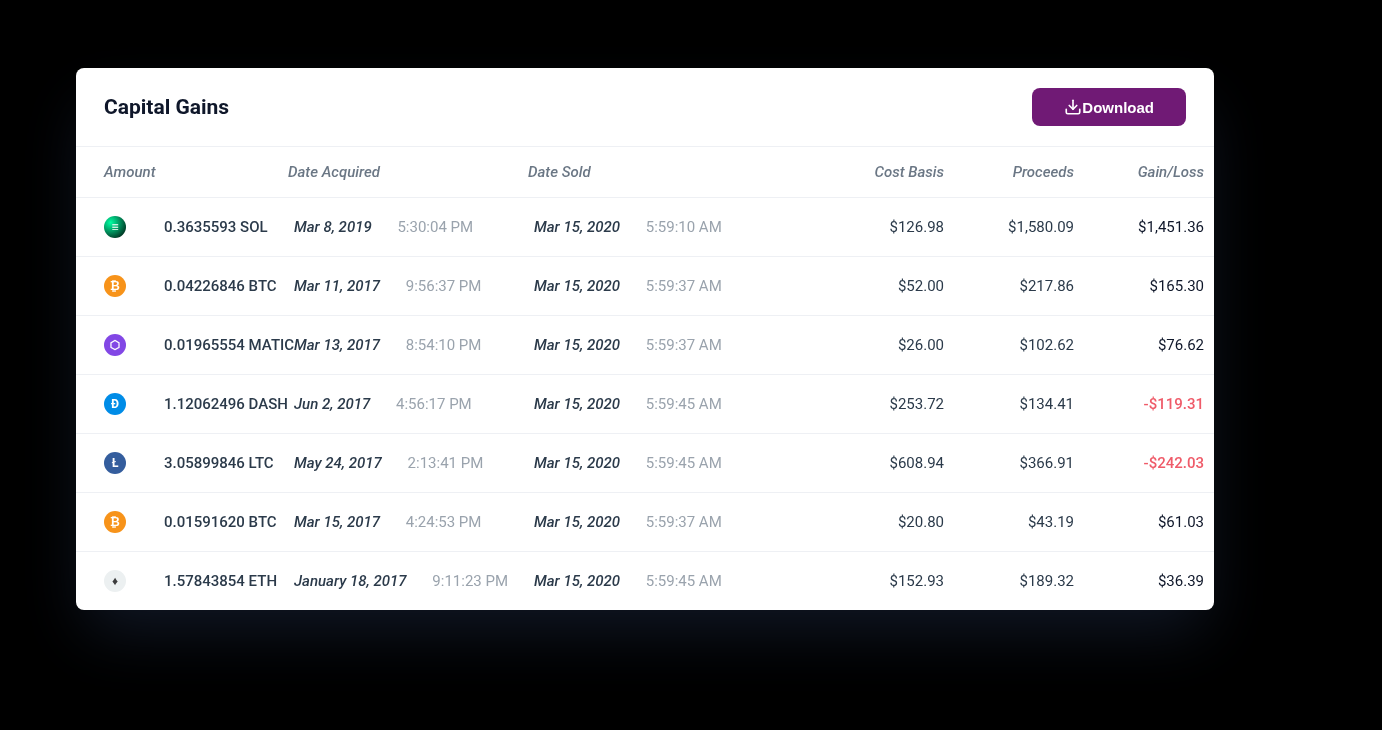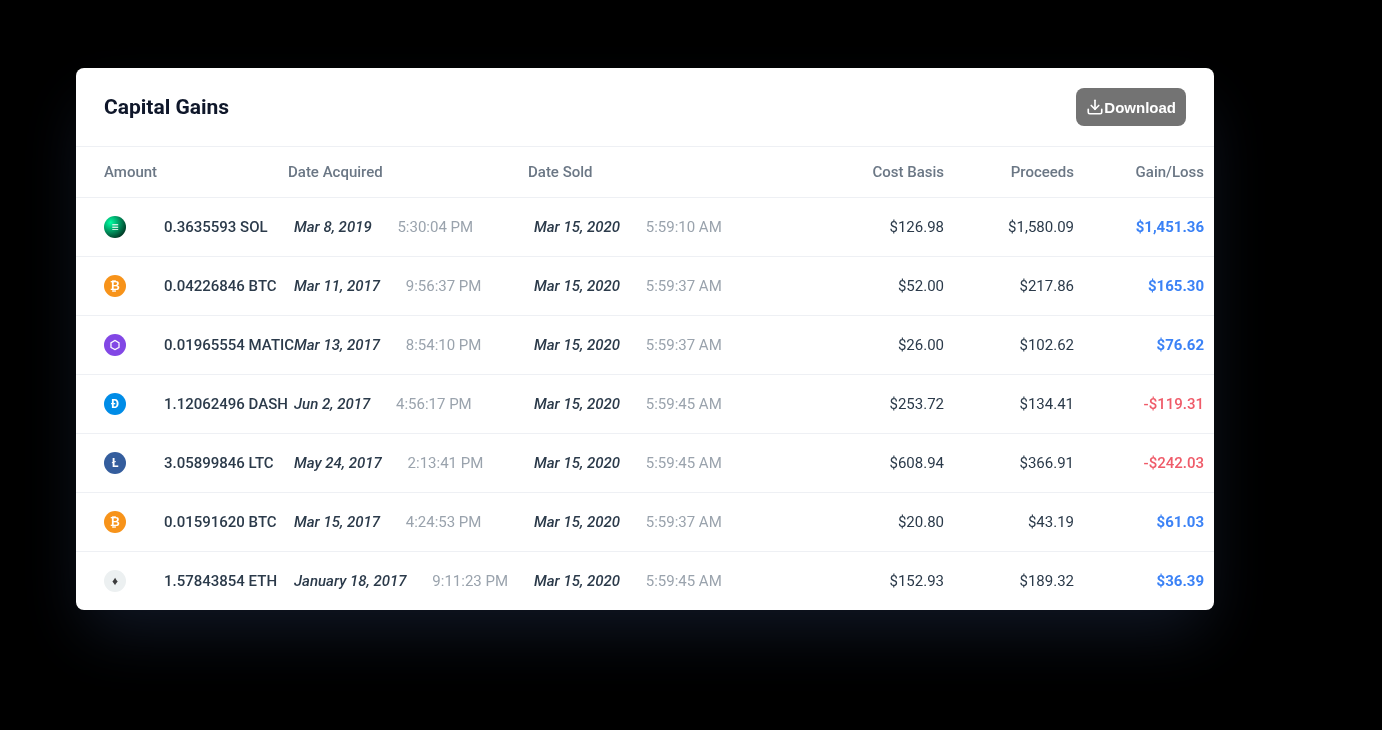--- a/index.html
+++ b/index.html
@@ -28,46 +28,47 @@
       border-bottom: 1px solid #eef0f4;
     }
     .card-title {
       font-size: 21px;
       font-weight: 700;
       color: #0f172a;
     }
     .download-btn {
       display: inline-flex;
       align-items: center;
-      background: #737373;
+      background: #701a75;
       color: #fff;
       font-size: 15px;
       font-weight: 600;
       border: none;
       border-radius: 8px;
-      padding: 10px 10px;
+      padding: 10px 32px;
       cursor: pointer;
     }
     .download-btn svg { width: 18px; height: 18px; stroke: #fff; }
 
     table { width: 100%; border-collapse: collapse; table-layout: fixed; }
     col.c-amount   { width: 208px; }
     col.c-acq      { width: 240px; }
     col.c-sold     { width: 300px; }
     col.c-cost     { width: 130px; }
     col.c-proc     { width: 130px; }
     col.c-gain     { width: 130px; }
     col.c-more     { width: 42px; }
 
     thead th {
       text-align: left;
       font-size: 15px;
       font-weight: 500;
       color: #6b7785;
       padding: 16px 10px 16px 4px;
+      font-style: italic;
     }
     thead th:first-child { padding-left: 28px; }
     thead th:last-child { padding-right: 18px; }
     thead th.num { text-align: right; }
 
     tbody tr { border-top: 1px solid #eef0f4; }
     tbody td {
       padding: 18px 10px;
       font-size: 15px;
       color: #2b3a4a;
@@ -83,21 +84,21 @@
       width: 22px; height: 22px; border-radius: 50%;
       display: inline-flex; align-items: center; justify-content: center;
       color: #fff; font-size: 12px; font-weight: 700;
       flex-shrink: 0;
     }
     .amt-text { color: #2b3a4a; font-weight: 500; margin-left: 28px; }
 
     .date-main { color: #2b3a4a; font-weight: 500; font-style: italic; }
     .date-time { color: #9aa3ad; font-weight: 400; margin-left: 22px; }
 
-    .gain-pos { color: #3b82f6; font-weight: 700; }
+    .gain-pos { color: #0f172a; font-weight: 400; }
     .gain-neg { color: #ef5b69; font-weight: 500; }
 
     .more-btn {
       width: 22px; height: 22px;
       display: inline-flex; align-items: center; justify-content: center;
       color: #b6bcc4; cursor: pointer; border: none; background: transparent;
       font-size: 18px; letter-spacing: 1px;
     }
   </style>
 </head>

